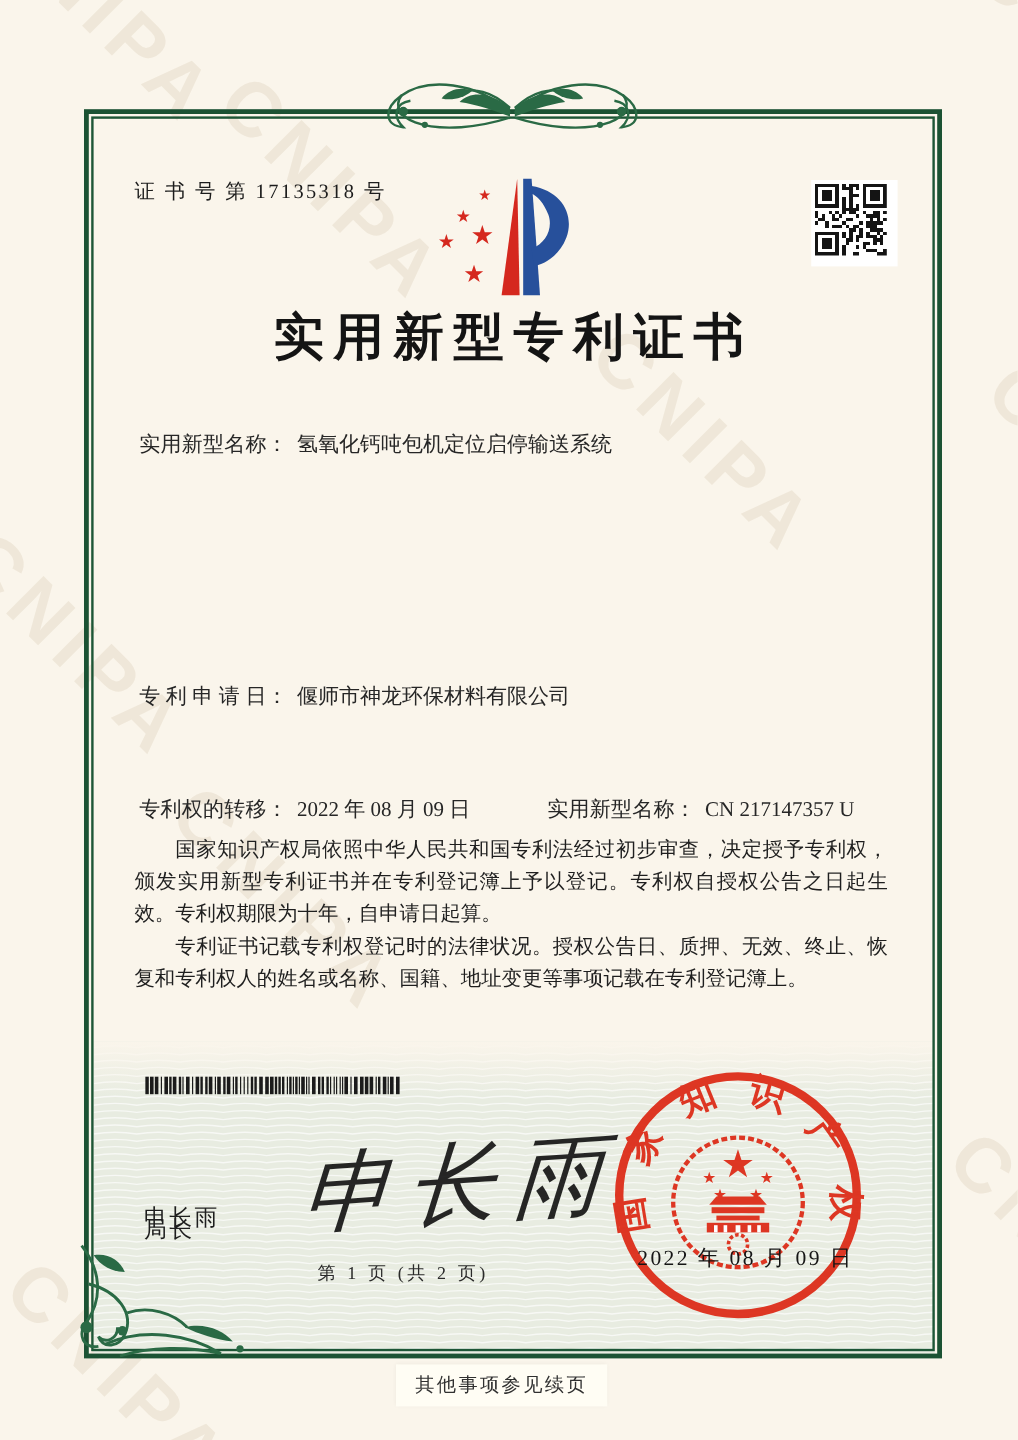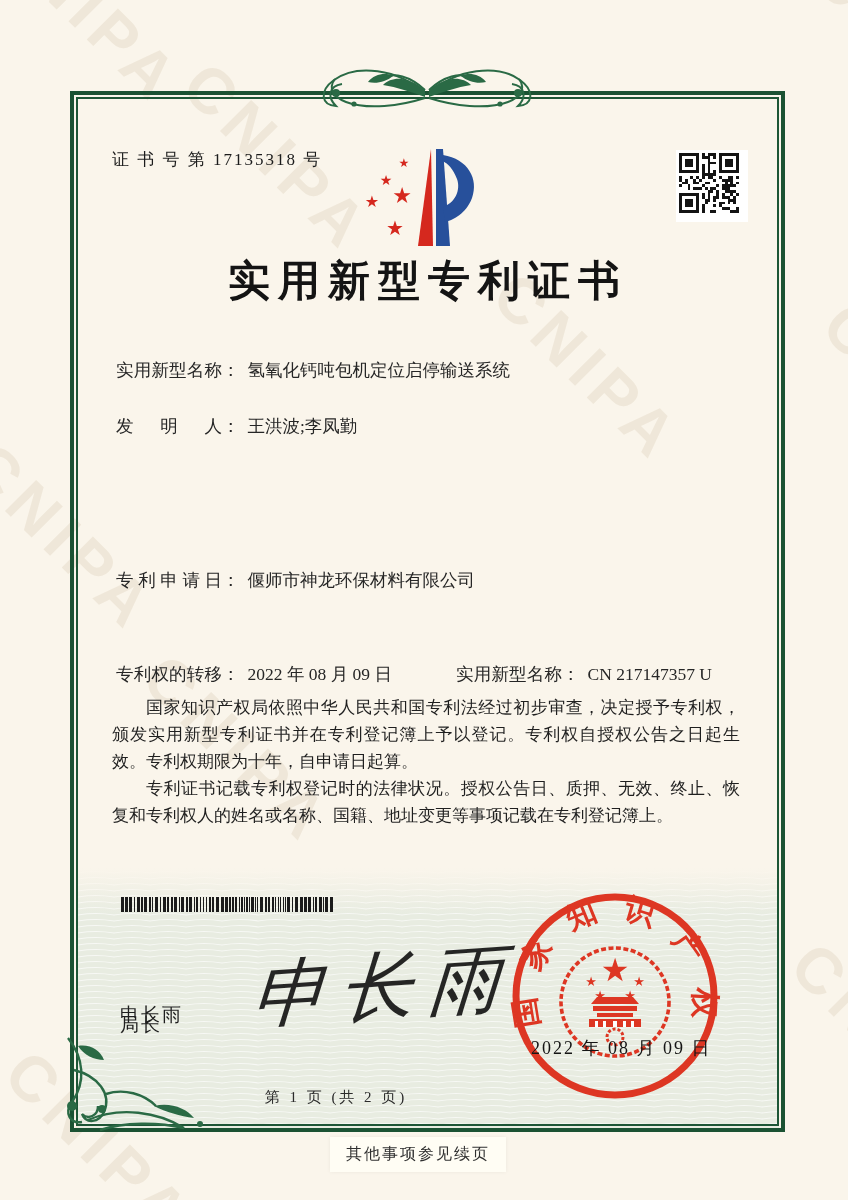--- a/index.html
+++ b/index.html
@@ -82,21 +82,21 @@
     font-size:74px;color:#101010;letter-spacing:14px;
     transform:rotate(-4deg) skewX(-8deg);
     font-style:italic;opacity:.9;white-space:nowrap;
   }
   .seal{position:absolute;left:505px;top:886px;mix-blend-mode:multiply;opacity:.95;}
   .seal-date{
     position:absolute;left:531px;top:1036px;
     font-size:18px;letter-spacing:2px;color:#151515;z-index:5;
   }
   .page-info{
-    position:absolute;left:0;top:1088px;width:672px;text-align:center;
+    position:absolute;left:0;top:1052px;width:672px;text-align:center;
     font-size:15px;letter-spacing:3px;color:#2a2a2a;
   }
   .continuation{
     position:absolute;left:330px;top:1137px;z-index:6;
     background:#fffdf4;padding:7px 16px;
     font-size:16px;letter-spacing:2px;color:#303030;
     box-shadow:0 0 4px rgba(0,0,0,0.06);
   }
 </style>
 </head>
@@ -355,23 +355,20 @@
         <rect x="19" y="20" width="1" height="1"></rect>
         <rect x="20" y="20" width="1" height="1"></rect>
       </svg>
   </div>
 
   <div class="title">实用新型专利证书</div>
 
   <div class="field-row" style="top:358px">
     <span class="flabel">实用新型名称</span><span class="fcolon">：</span><span class="fvalue">氢氧化钙吨包机定位启停输送系统</span>
   </div>
-  <div class="field-row" style="top:414px">
-    <span class="flabel">发明人</span><span class="fcolon">：</span><span class="fvalue">王洪波;李凤勤</span>
-  </div>
   <div class="field-row" style="top:568px">
     <span class="flabel">专利申请日</span><span class="fcolon">：</span><span class="fvalue">偃师市神龙环保材料有限公司</span>
   </div>
   <div class="field-row" style="top:662px">
     <span class="flabel">专利权的转移</span><span class="fcolon">：</span><span class="fvalue">2022 年 08 月 09 日</span>
     <span class="pair2">
       <span class="flabel">实用新型名称</span><span class="fcolon">：</span><span class="fvalue">CN 217147357 U</span>
     </span>
   </div>
 

